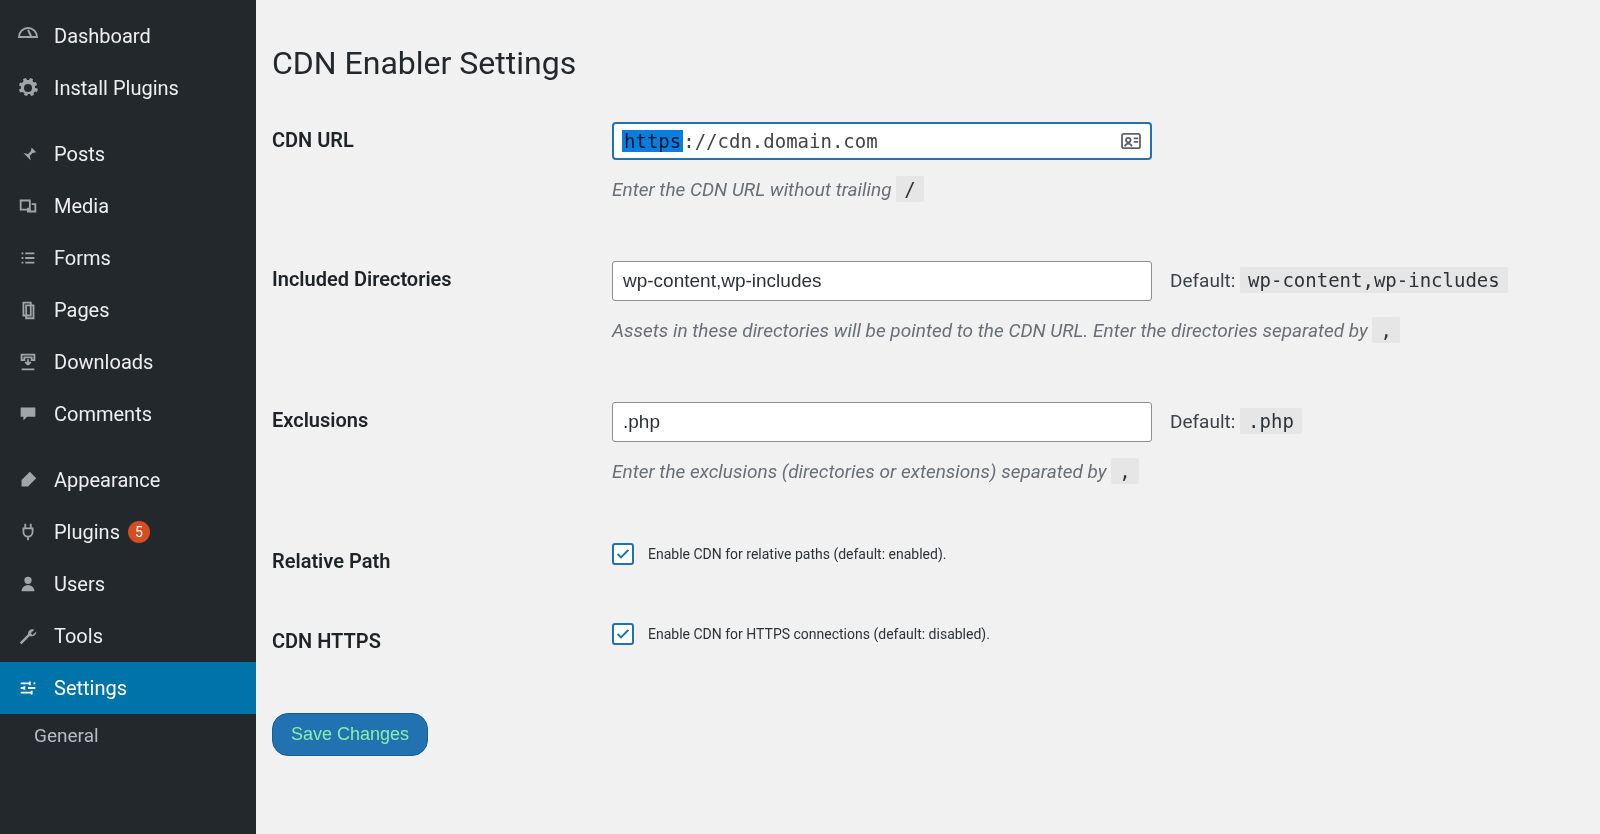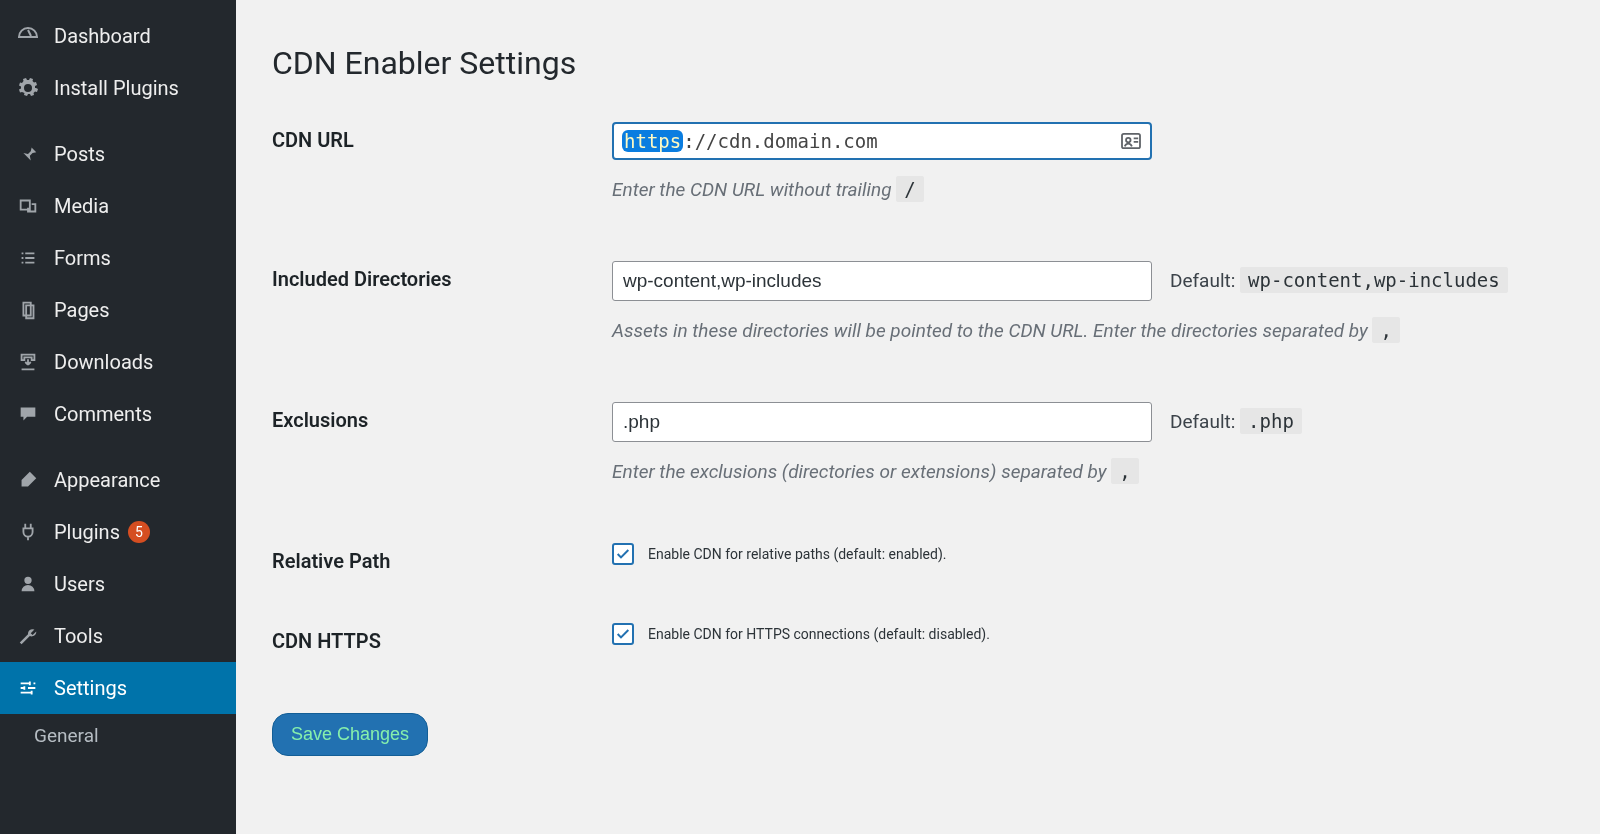--- a/index.html
+++ b/index.html
@@ -10,21 +10,21 @@
     color:#1d2327;
     width:1600px;
     height:834px;
     overflow:hidden;
   }
 
   
   .sidebar {
     position:absolute;
     left:0; top:0; bottom:0;
-    width:236px;
+    width:256px;
     background:#23282d;
     color:#eee;
     padding-top:10px;
   }
   .menu-item {
     display:flex;
     align-items:center;
     padding:12px 14px 12px 14px;
     color:#eeeeee;
     font-size:20px;
@@ -134,23 +134,22 @@
     border-radius:4px;
     background:#fff;
     width:540px;
     padding:6px 8px;
     font-family:Consolas,Monaco,monospace;
     font-size:19px;
     color:#444;
   }
   .cdn-url-wrap .sel{
     background:#0a7de0;
-    color:#fef9c3;
+    color:#0f172a;
     padding:0 2px;
-    border-radius:6px;
   }
   .cdn-url-wrap .contact-ic{
     margin-left:auto;
     color:#5f6368;
   }
   .after-input{
     display:inline-block;
     margin-left:14px;
     font-size:19px;
     color:#3c434a;

